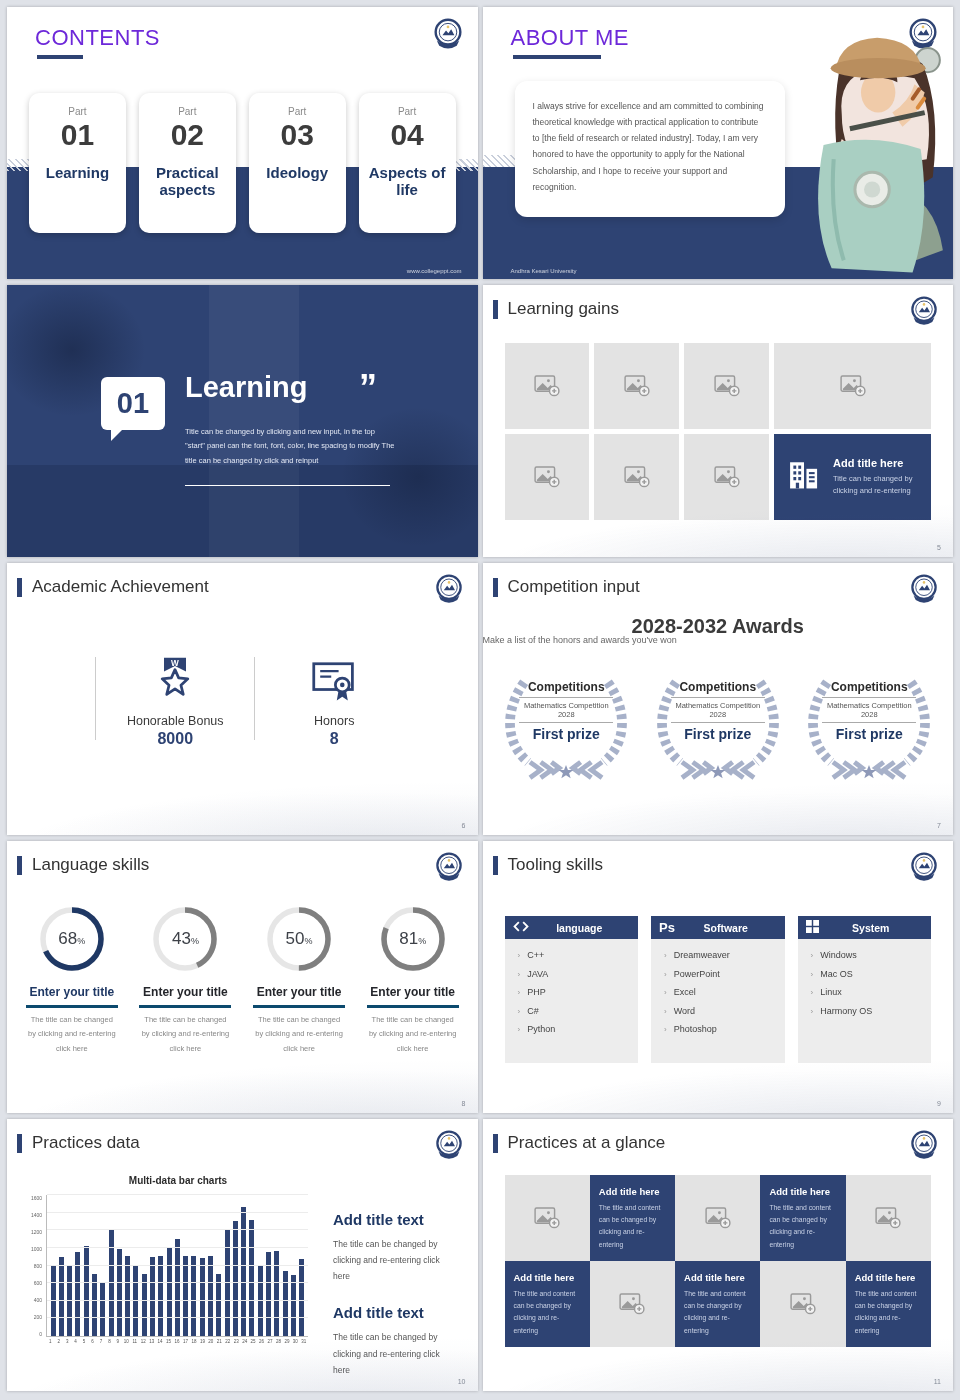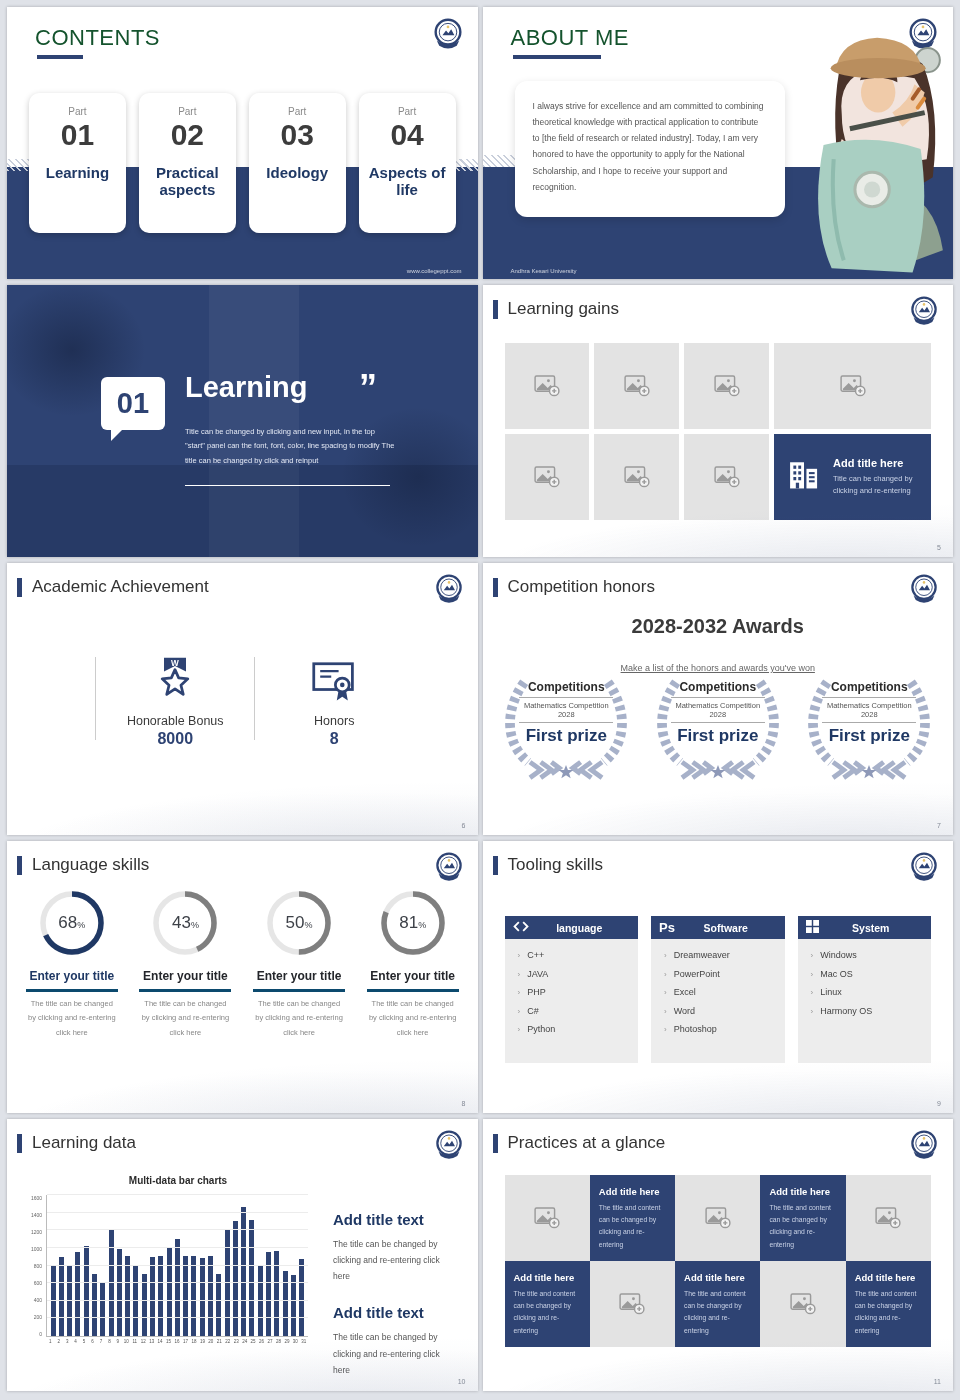--- a/index.html
+++ b/index.html
@@ -10,21 +10,21 @@
 
   
   .wave::after { content:''; position:absolute; left:0; right:0; bottom:0; height:70px; pointer-events:none;
     background: radial-gradient(120% 90px at 78% 118%, rgba(46,67,115,.08), transparent 62%),
                 radial-gradient(150% 120px at 95% 135%, rgba(46,67,115,.06), transparent 66%); }
   .logo { position:absolute; top:10px; right:14px; }
   .pagenum { position:absolute; bottom:6px; right:12px; font-size:7px; color:#8a8f99; }
   .hdr { position:absolute; top:14px; left:10px; display:flex; align-items:center; }
   .hbar { width:5px; height:19px; background:#2e4373; margin-right:10px; }
   .htitle { font-size:17px; color:#333; }
-  .big-title { position:absolute; left:28px; top:18px; font-size:22px; color:#14532d; letter-spacing:.5px; }
+  .big-title { position:absolute; left:28px; top:18px; font-size:22px; color:#6d28d9; letter-spacing:.5px; }
   .title-underline { position:absolute; left:30px; top:48px; height:4px; background:#2e4373; }
   .navy-band { position:absolute; left:0; right:0; bottom:0; background:#2e4373; }
   .hatch { position:absolute; height:12px; background:repeating-linear-gradient(45deg,#c9cfdb 0 1.5px,transparent 1.5px 4.5px); }
   .slide-footer { position:absolute; bottom:5px; font-size:6px; color:rgba(255,255,255,.75); z-index:4; }
 
   
   .cards { position:absolute; left:22px; right:22px; top:86px; display:flex; gap:13px; z-index:2; }
   .pcard { flex:1; background:#fff; border-radius:10px; height:140px; text-align:center;
            box-shadow:0 2px 6px rgba(0,0,0,.22); padding-top:13px; }
   .pcard .part { font-size:10px; color:#8a8a8a; }
@@ -67,33 +67,33 @@
   
   .stats { position:absolute; top:86px; left:0; right:0; display:flex; justify-content:center; align-items:stretch; }
   .stat { width:134px; text-align:center; }
   .stat .sicon { height:54px; display:flex; align-items:flex-end; justify-content:center; }
   .stat .slabel { font-size:12.5px; color:#3a3a3a; margin-top:11px; }
   .stat .svalue { font-size:16px; font-weight:bold; color:#2e4373; margin-top:2px; }
   .vdiv { width:1px; background:#ccc; margin:8px 12px; }
 
   
   .aw-heading { position:absolute; top:52px; width:100%; text-align:center; font-size:20px; font-weight:800; color:#3b3b3b; }
-  .aw-sub { position:absolute; top:100px; width:100%; text-align:center; font-size:9px; color:#666;text-decoration:underline; }
+  .aw-sub { position:absolute; top:72px; width:100%; text-align:left; font-size:9px; color:#666; }
   .badges { position:absolute; top:104px; left:8px; right:8px; display:flex; justify-content:space-around; }
   .badge { position:relative; width:146px; height:124px; }
   .badge svg { position:absolute; left:0; top:0; }
   .bt { position:absolute; left:20px; right:20px; top:13px; text-align:center; }
   .bt .cat { font-size:12px; font-weight:bold; color:#2b2b2b; }
   .bt .sep { border-top:1px solid #aaa; margin:3px 6px; }
   .bt .event { font-size:7.5px; color:#555; margin-top:2px; }
   .bt .year { font-size:7.5px; color:#555; }
-  .bt .prize { font-size:17px; font-weight:bold; color:#1f3864; margin-top:3px; }
-
-  
-  .rings { position:absolute; top:46px; left:8px; right:8px; display:flex; justify-content:space-around; }
+  .bt .prize { font-size:14px; font-weight:bold; color:#1f3864; margin-top:3px; }
+
+  
+  .rings { position:absolute; top:62px; left:8px; right:8px; display:flex; justify-content:space-around; }
   .ringcol { width:108px; text-align:center; }
   .ringwrap { position:relative; width:72px; height:72px; margin:0 auto; }
   .pct { position:absolute; inset:0; display:flex; align-items:center; justify-content:center;
          font-size:17px; color:#3d4148; }
   .pct .unit { font-size:9px; margin-top:4px; }
   .arc.blue { stroke:#1f3864; } .arc.gray { stroke:#7f7f7f; }
   .rtitle { font-size:12px; font-weight:bold; color:#24262b; margin-top:10px; padding-bottom:6px;
             border-bottom:3px solid #0c4a6e; margin-left:8px; margin-right:8px; }
   .rtitle.accent { color:#1f3864; }
   .rdesc { font-size:7.5px; color:#888; line-height:1.9; margin-top:5px; padding:0 10px; }
@@ -372,21 +372,21 @@
         <div class="slabel">Honors</div>
         <div class="svalue">8</div>
       </div>
     </div>
     <div class="pagenum">6</div>
   </div>
 
   <div class="slide wave">
     <div class="hdr">
         <span class="hbar"></span>
-      <span class="htitle">Competition honors</span>
+      <span class="htitle">Competition input</span>
       </div>
     <span class="logo">
       <svg viewBox="0 0 40 44" width="30" height="33">
           <circle cx="20" cy="19" r="15.5" fill="#fff" stroke="#2e4373" stroke-width="3"></circle>
           <circle cx="20" cy="19" r="11" fill="#fff" stroke="#2e4373" stroke-width="1.2"></circle>
           <circle cx="20" cy="12.5" r="1.7" fill="#e8c36a"></circle>
           <path d="M13 23 l4.5 -6 l3 3.5 l3.5 -5 l4 7.5 z" fill="#2e4373"></path>
           <path d="M6 30 Q20 40 34 30 L31 36 Q20 43 9 36 Z" fill="#2e4373"></path>
         </svg>
     </span>
@@ -602,21 +602,21 @@
           <li class="titem">Harmony OS</li>
         </ul>
       </div>
     </div>
     <div class="pagenum">9</div>
   </div>
 
   <div class="slide wave">
     <div class="hdr">
         <span class="hbar"></span>
-      <span class="htitle">Learning data</span>
+      <span class="htitle">Practices data</span>
       </div>
     <span class="logo">
       <svg viewBox="0 0 40 44" width="30" height="33">
           <circle cx="20" cy="19" r="15.5" fill="#fff" stroke="#2e4373" stroke-width="3"></circle>
           <circle cx="20" cy="19" r="11" fill="#fff" stroke="#2e4373" stroke-width="1.2"></circle>
           <circle cx="20" cy="12.5" r="1.7" fill="#e8c36a"></circle>
           <path d="M13 23 l4.5 -6 l3 3.5 l3.5 -5 l4 7.5 z" fill="#2e4373"></path>
           <path d="M6 30 Q20 40 34 30 L31 36 Q20 43 9 36 Z" fill="#2e4373"></path>
         </svg>
     </span>

